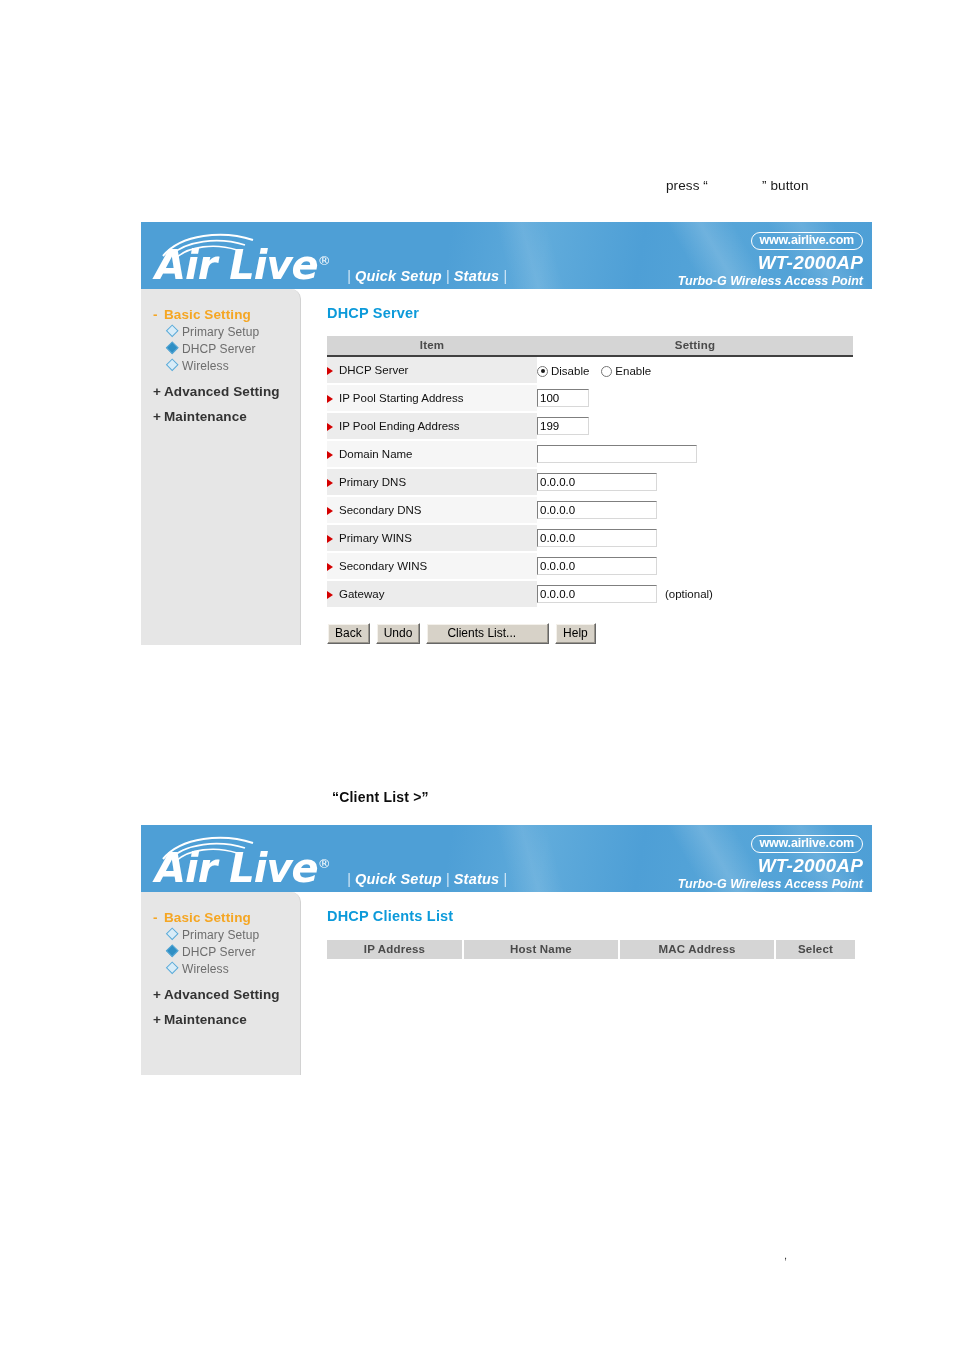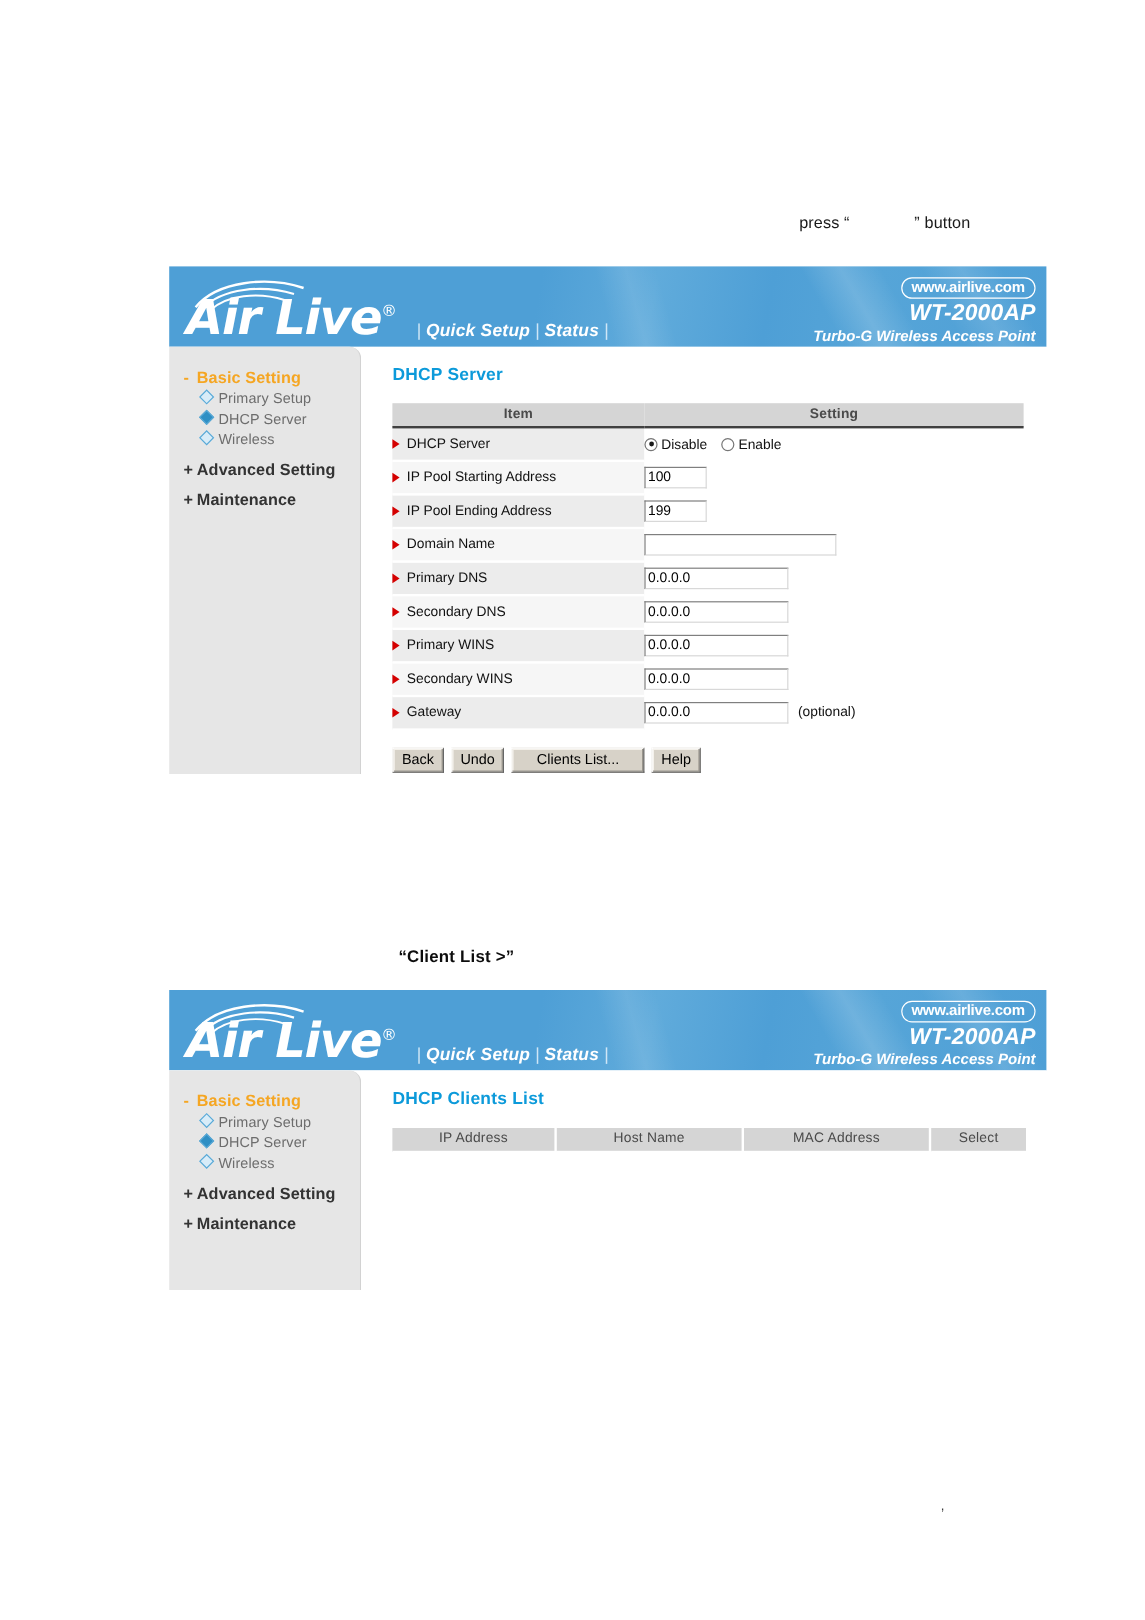--- a/index.html
+++ b/index.html
@@ -325,32 +325,32 @@
     background: #d7d2c8;
     border: 1px solid #ffffff;
     border-right-color: #666666;
     border-bottom-color: #666666;
     box-shadow: inset -1px -1px 0 #9a968d, inset 1px 1px 0 #f4f1eb;
     padding: 2px 7px 3px 7px;
     margin-right: 6px;
     line-height: 14px;
     cursor: pointer;
   }
-  button.wide-btn { padding-left: 20px; padding-right: 20px; }
+  button.wide-btn { padding-left: 20px; padding-right: 32px; }
 
   table.clients {
     border-collapse: collapse;
     margin-top: 16px;
     table-layout: fixed;
   }
   table.clients th {
     background: #d5d5d5;
     color: #4a4a4a;
     font-size: 11.5px;
-    font-weight: normal;
+    font-weight: bold;
     text-align: center;
     padding: 3px 0 4px 0;
     border-right: 2px solid #ffffff;
     border-bottom: 2px solid #ffffff;
     letter-spacing: .2px;
   }
   table.clients th:last-child { border-right: none; }
 </style>
 </head>
 <body>

